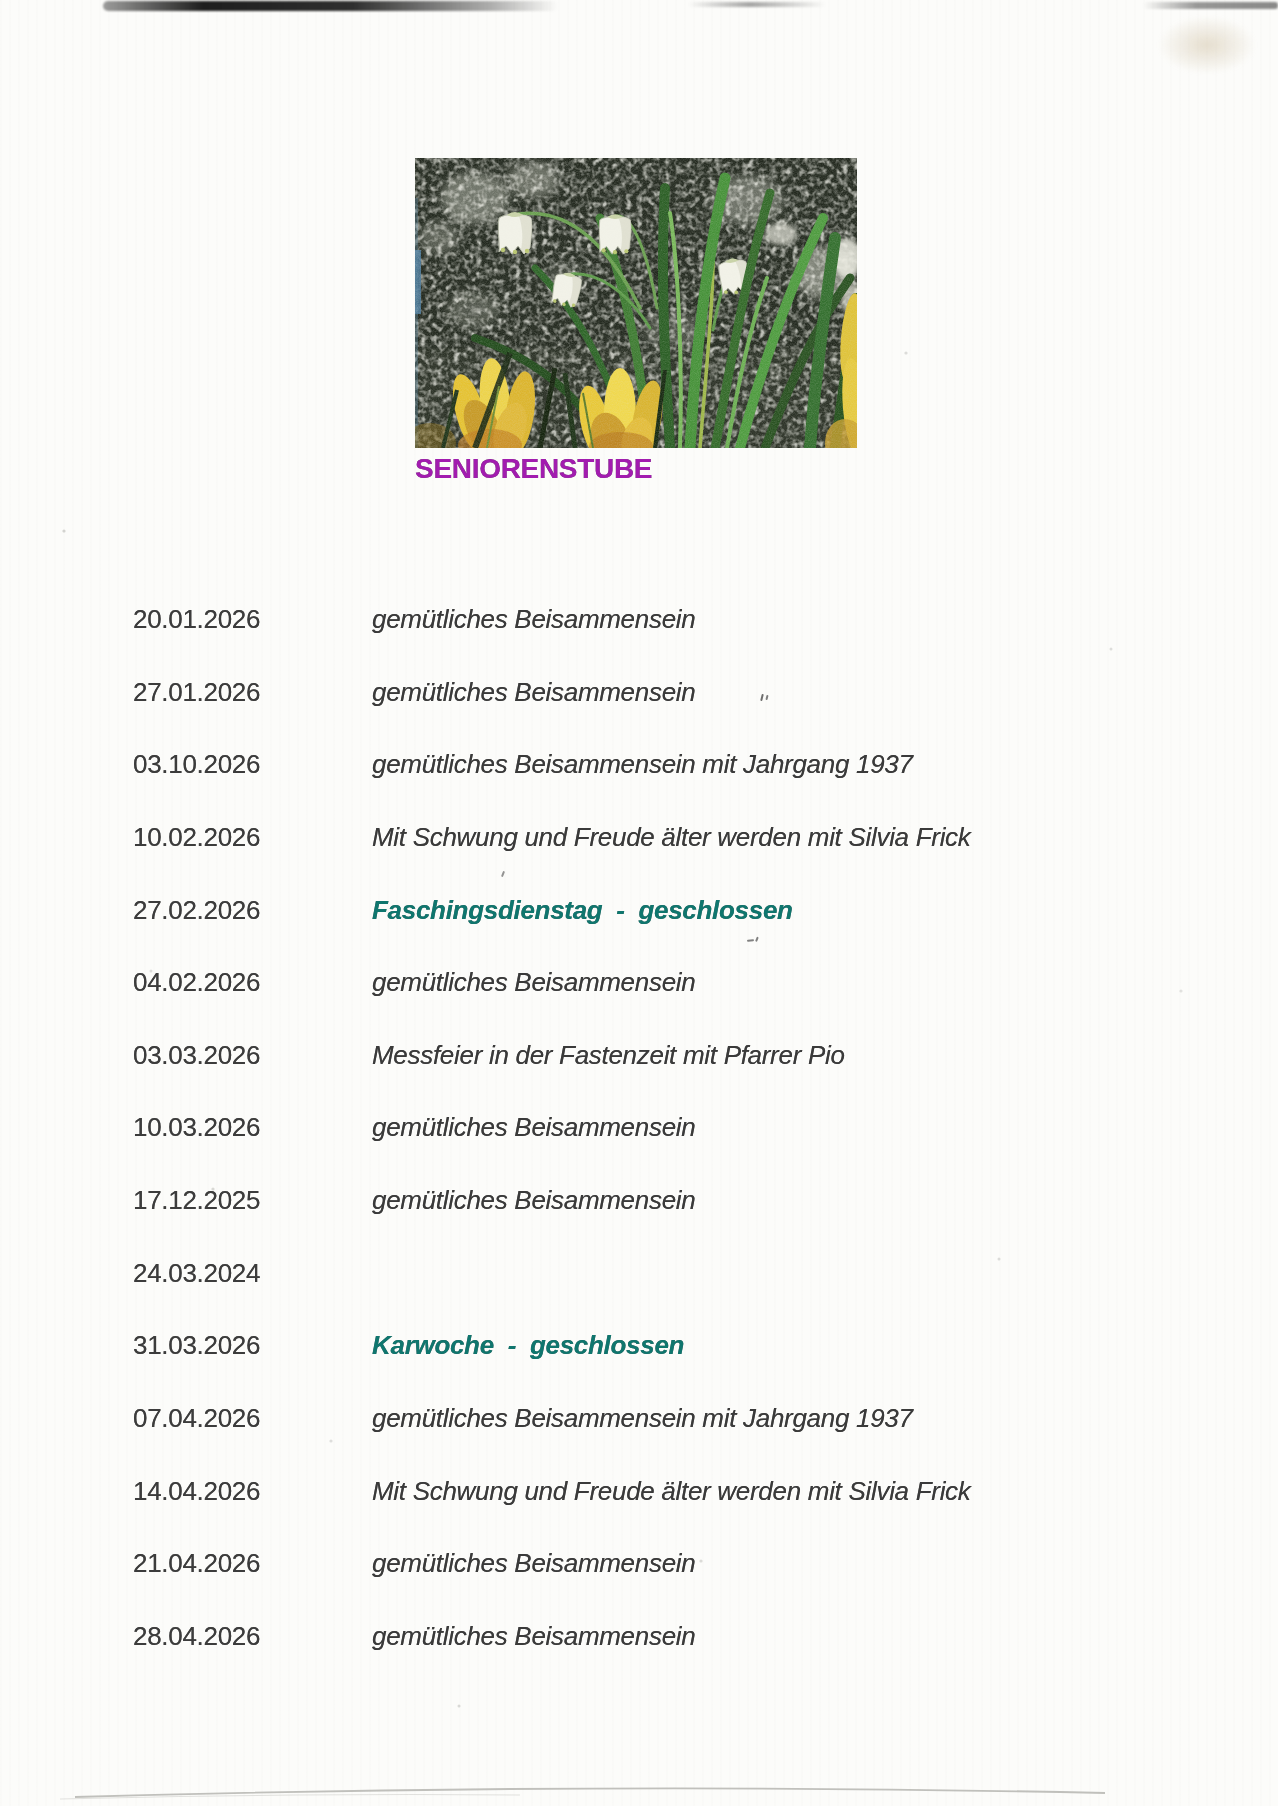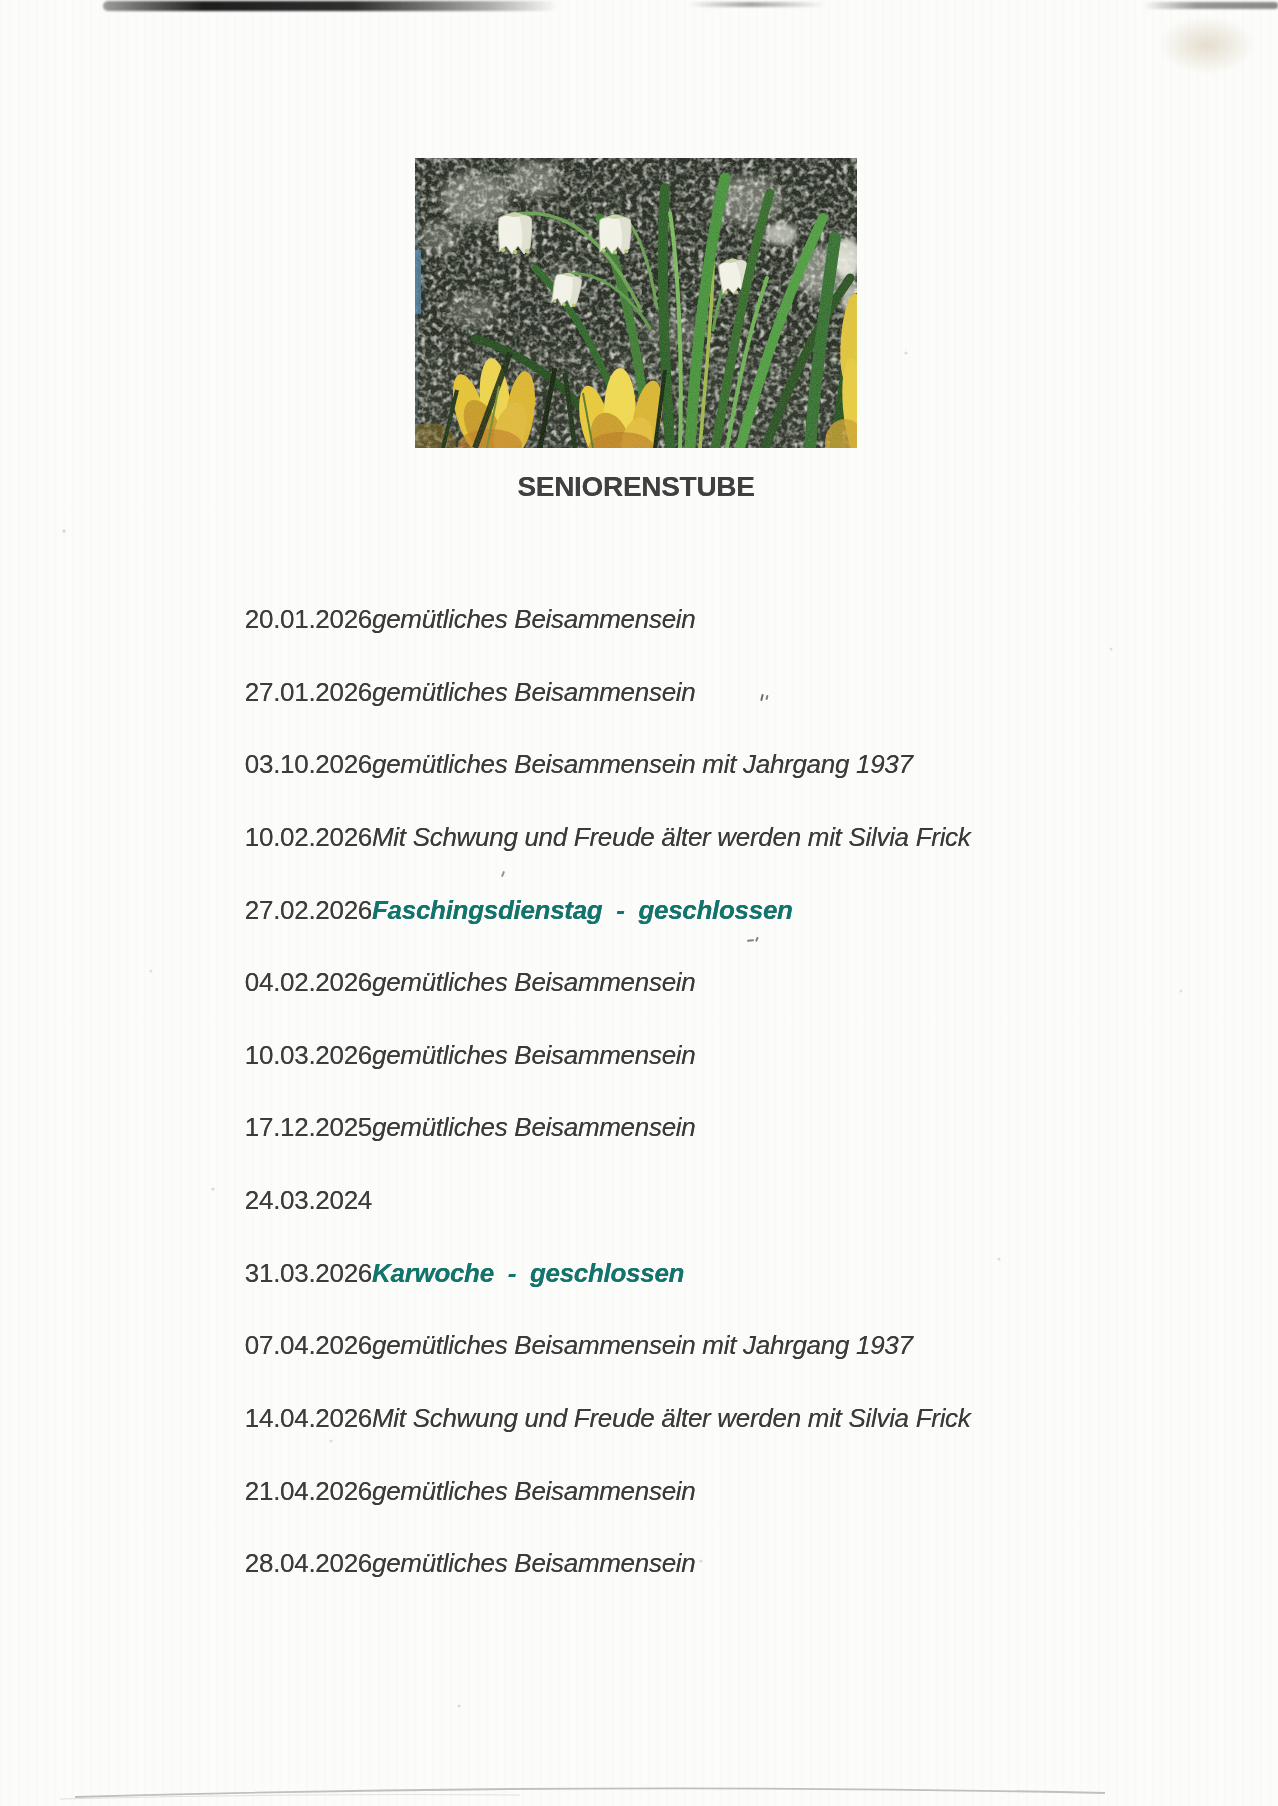--- a/index.html
+++ b/index.html
@@ -37,28 +37,28 @@
       700px 1560px 0 0.6px rgba(120,120,115,.25),
       458px 1705px 0 0.5px rgba(115,115,110,.25),
       1180px 990px 0 0.6px rgba(125,125,118,.2),
       150px 970px 0 0.5px rgba(120,120,112,.22),
       822px 760px 0 0.5px rgba(118,118,110,.2),
       330px 1440px 0 0.6px rgba(118,118,112,.22);}
   
   .photo{left:415px;top:158px;width:442px;height:290px;}
   .photo svg{display:block;width:442px;height:290px;}
   
-  .title{left:415px;top:471px;width:442px;text-align:center;
-    font-size:28px;font-weight:bold;color:#404040;letter-spacing:-0.3px;
+  .title{left:415px;top:453px;width:442px;
+    font-size:28px;font-weight:bold;color:#a21caf;letter-spacing:-0.3px;
     text-shadow:0 0 .5px rgba(40,40,40,.7);}
   
   .rows{left:133px;top:606px;width:1040px;}
   .row{display:flex;height:72.65px;align-items:flex-start;
     font-size:26px;line-height:27px;letter-spacing:-0.3px;
-    text-shadow:0 0 .45px rgba(55,55,55,.75);text-align:right;}
+    text-shadow:0 0 .45px rgba(55,55,55,.75);}
   .date{width:239px;flex:0 0 239px;color:#3c3c3c;}
   .desc{color:#3a3a3a;white-space:pre-wrap;font-style:italic;}
   .row.bold .desc{font-weight:bold;color:#0f766e;}
   
   .mark-quote{left:761px;top:694px;width:10px;height:9px;}
   .mark-quote i{position:absolute;width:2px;height:7px;background:#4a4a4a;border-radius:1px;transform:rotate(14deg);opacity:.8;}
   .mark-quote i:nth-child(2){left:5px;top:1px;height:5px;opacity:.7;}
   .mark-dash{left:747px;top:936px;width:16px;height:8px;transform:rotate(-6deg);}
   .mark-dash i{position:absolute;display:block;background:#585858;opacity:.75;}
   .mark-dash i:nth-child(1){left:0;top:3px;width:7px;height:2px;border-radius:1px;}
@@ -204,20 +204,24 @@
   <div class="row bold">
     <div class="date">27.02.2026</div>
     <div class="desc">Faschingsdienstag  -  geschlossen</div>
   </div>
 
   <div class="row">
     <div class="date">04.02.2026</div>
     <div class="desc">gemütliches Beisammensein</div>
   </div>
 
+  <div class="row">
+    <div class="date">03.03.2026</div>
+    <div class="desc">Messfeier in der Fastenzeit mit Pfarrer Pio</div>
+  </div>
 
   <div class="row">
     <div class="date">10.03.2026</div>
     <div class="desc">gemütliches Beisammensein</div>
   </div>
 
   <div class="row">
     <div class="date">17.12.2025</div>
     <div class="desc">gemütliches Beisammensein</div>
   </div>

